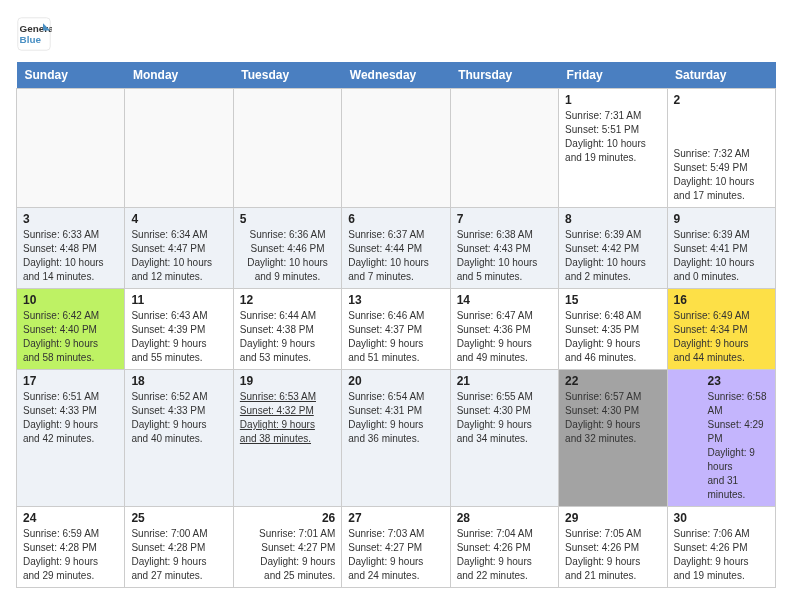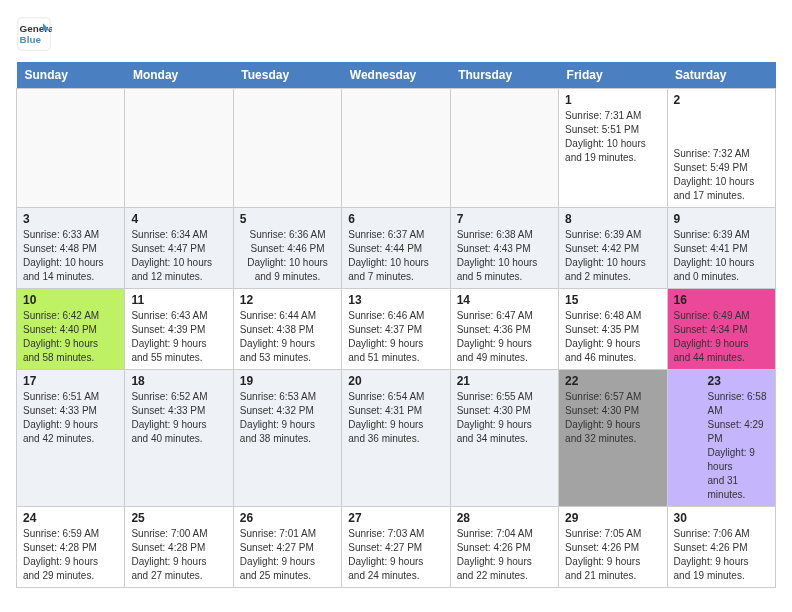--- a/index.html
+++ b/index.html
@@ -217,21 +217,21 @@
 Daylight: 9 hours
 and 49 minutes.</div>
         </td>
         <td style="background: rgb(255, 255, 255);">
           <div class="day-num">15</div>
           <div class="day-info" style="white-space: pre-line;">Sunrise: 6:48 AM
 Sunset: 4:35 PM
 Daylight: 9 hours
 and 46 minutes.</div>
         </td>
-        <td style="background: #ec4899;">
+        <td style="background: #fde047;">
           <div class="day-num">16</div>
           <div class="day-info" style="white-space: pre-line;">Sunrise: 6:49 AM
 Sunset: 4:34 PM
 Daylight: 9 hours
 and 44 minutes.</div>
         </td>
       </tr>
       <tr>
         <td style="background: rgb(238, 242, 247);">
           <div class="day-num">17</div>
@@ -242,21 +242,21 @@
         </td>
         <td style="background: rgb(238, 242, 247);">
           <div class="day-num">18</div>
           <div class="day-info" style="white-space: pre-line;">Sunrise: 6:52 AM
 Sunset: 4:33 PM
 Daylight: 9 hours
 and 40 minutes.</div>
         </td>
         <td style="background: rgb(238, 242, 247);">
           <div class="day-num">19</div>
-          <div class="day-info" style="white-space: pre-line;">Sunrise: 6:53 AM
+          <div class="day-info" style="white-space: pre-line; text-decoration: underline;">Sunrise: 6:53 AM
 Sunset: 4:32 PM
 Daylight: 9 hours
 and 38 minutes.</div>
         </td>
         <td style="background: rgb(238, 242, 247);">
           <div class="day-num">20</div>
           <div class="day-info" style="white-space: pre-line;">Sunrise: 6:54 AM
 Sunset: 4:31 PM
 Daylight: 9 hours
 and 36 minutes.</div>
@@ -291,21 +291,21 @@
 Daylight: 9 hours
 and 29 minutes.</div>
         </td>
         <td style="background: rgb(255, 255, 255);">
           <div class="day-num">25</div>
           <div class="day-info" style="white-space: pre-line;">Sunrise: 7:00 AM
 Sunset: 4:28 PM
 Daylight: 9 hours
 and 27 minutes.</div>
         </td>
-        <td style="background: rgb(255, 255, 255);">
+        <td style="background: rgb(255, 255, 255); text-align: right;">
           <div class="day-num">26</div>
           <div class="day-info" style="white-space: pre-line;">Sunrise: 7:01 AM
 Sunset: 4:27 PM
 Daylight: 9 hours
 and 25 minutes.</div>
         </td>
         <td style="background: rgb(255, 255, 255);">
           <div class="day-num">27</div>
           <div class="day-info" style="white-space: pre-line;">Sunrise: 7:03 AM
 Sunset: 4:27 PM

